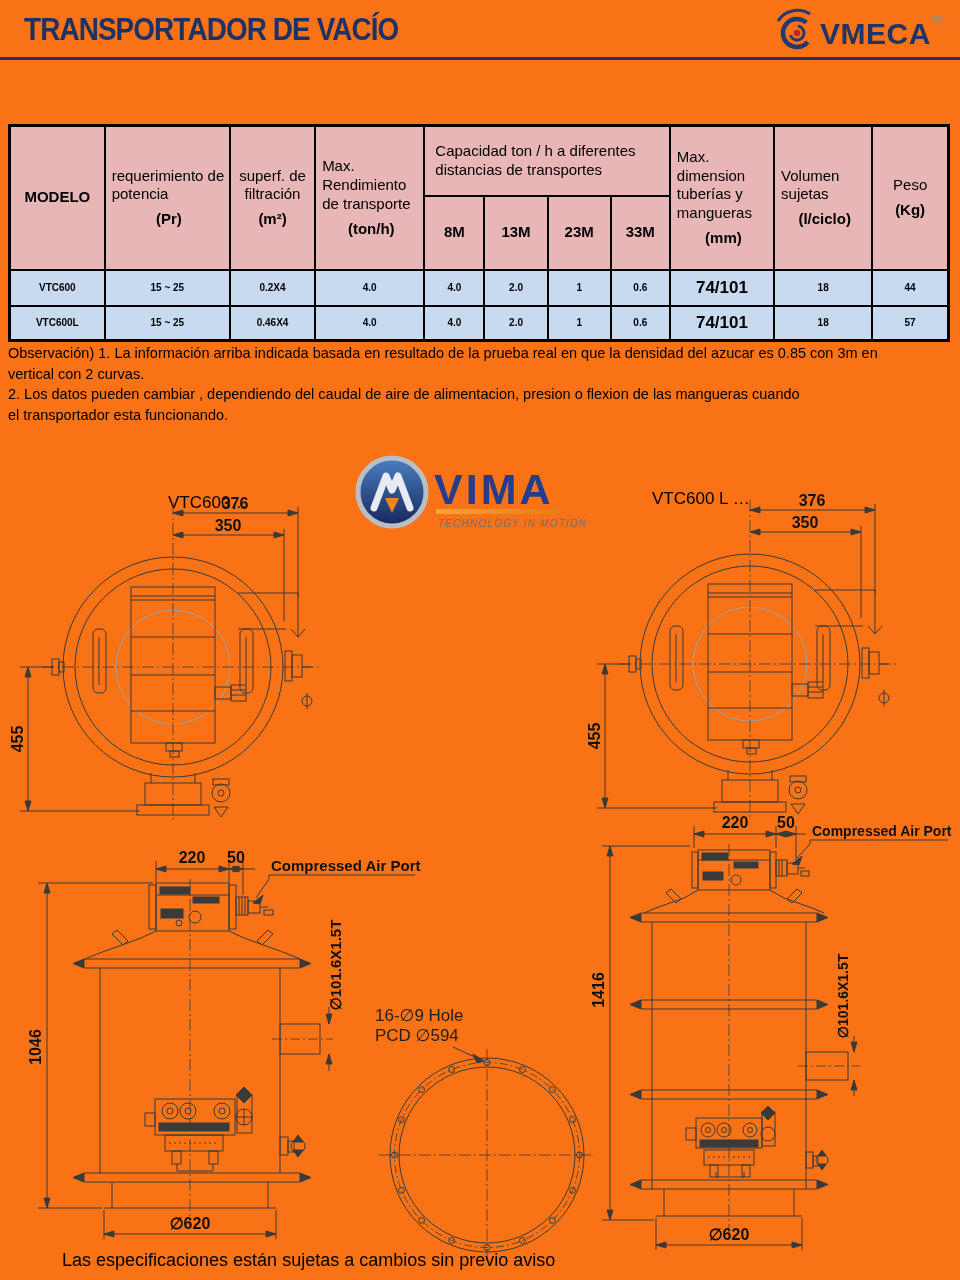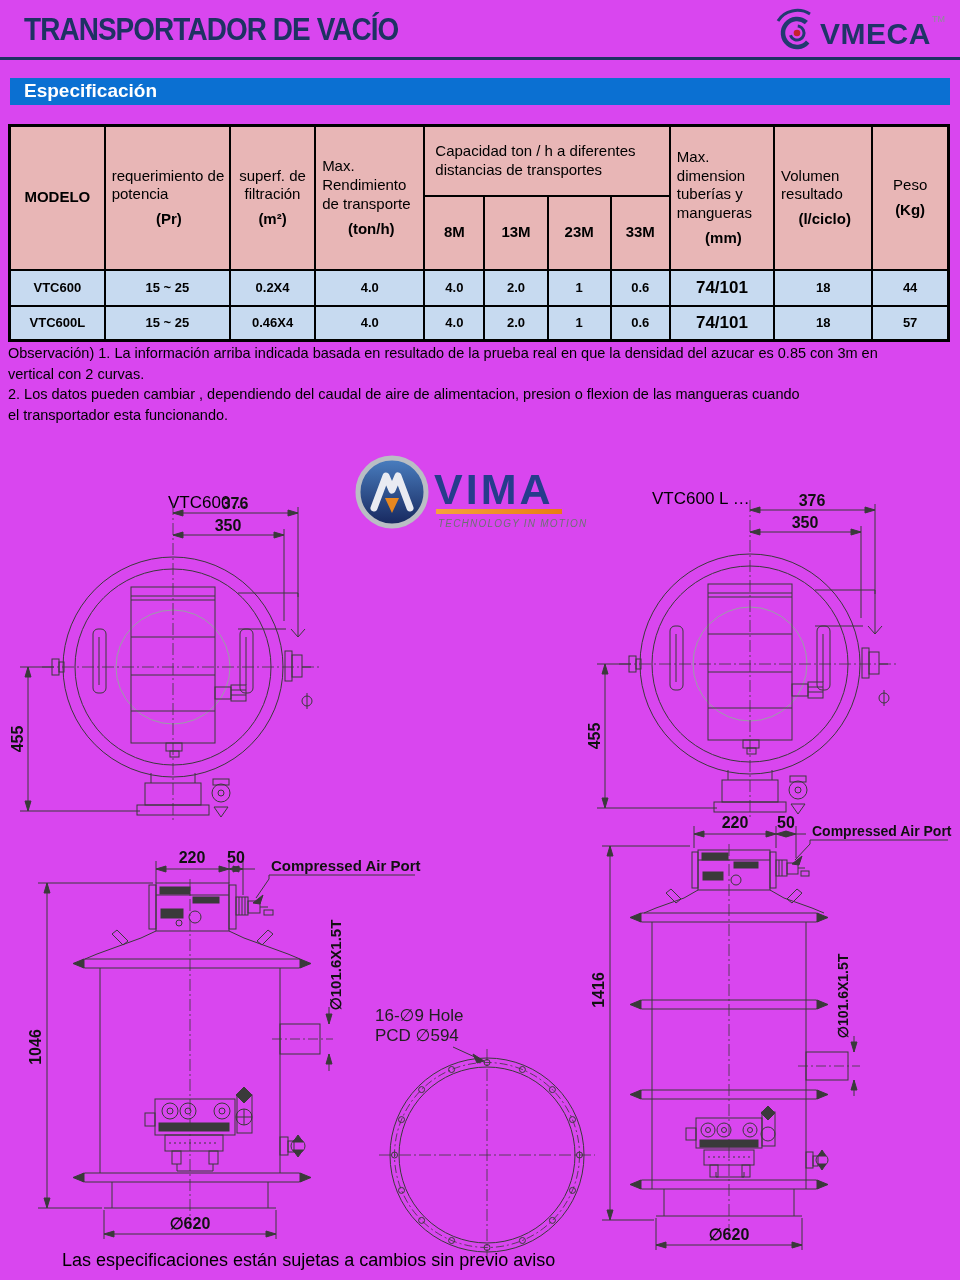--- a/index.html
+++ b/index.html
@@ -1,33 +1,33 @@
 <!DOCTYPE html>
 <html><head>
 <meta charset="utf-8">
 <style>
   html,body{margin:0;padding:0;background:#fff;}
-  #page{position:relative;width:960px;height:1280px;background:#d946ef;overflow:hidden;
+  #page{position:relative;width:960px;height:1280px;background:#f97316;overflow:hidden;
         font-family:"Liberation Sans",sans-serif;color:#000;}
   
   .hdr-title{position:absolute;left:24px;top:12px;font-size:31px;font-weight:800;
              color:#1e3263;letter-spacing:-1px;transform:scaleX(.9);transform-origin:left;}
   .hdr-rule{position:absolute;left:0;top:57px;width:960px;height:3px;background:#1e3263;}
   .logo-vmeca{position:absolute;right:8px;top:6px;}
   
   .bar{position:absolute;left:10px;width:940px;height:27px;background:#0b70d2;color:#fff;
        font-size:19px;font-weight:bold;line-height:26px;padding-left:14px;box-sizing:border-box;}
   #bar-spec{top:78px;}
   #bar-dims{top:422px;}
   
   #spec-table{position:absolute;left:8px;top:124px;width:942px;border-collapse:collapse;
               border:3px solid #000;table-layout:fixed;}
   #spec-table th,#spec-table td{border:2px solid #000;padding:1px 3px;vertical-align:middle;}
   #spec-table th{background:#e8b6b6;font-weight:normal;font-size:15px;line-height:1.25;}
-  #spec-table td{background:#c7daf0;font-weight:bold;font-size:13px;text-align:center;}
+  #spec-table td{background:#c7daf0;font-weight:bold;font-size:10px;text-align:center;}
   #spec-table .tl{text-align:left;padding-left:6px;margin-left:48px;}
   #spec-table .tc{text-align:center;}
   #spec-table .unit{display:block;text-align:center;font-weight:bold;margin-top:6px;}
   #spec-table .bold{font-weight:bold;}
   #spec-table td.small{font-size:17px;}
   
   #notes{position:absolute;left:8px;top:343px;width:930px;font-size:14.5px;line-height:1.42;
          white-space:pre-line;}
   
   #draw{position:absolute;left:0;top:450px;width:960px;height:812px;}
@@ -55,21 +55,20 @@
     <g stroke="#223a70" fill="none">
       <circle cx="25" cy="27" r="14" stroke-width="4.5" stroke-dasharray="66 22" transform="rotate(40 25 27)"></circle>
       <circle cx="25" cy="27" r="7" stroke-width="3" stroke-dasharray="28 14" transform="rotate(-70 25 27)"></circle>
       <path d="M6,15 A22,20 0 0 1 38,8" stroke-width="3"></path>
     </g>
     <circle cx="25" cy="27" r="3.3" fill="#c4232b"></circle>
     <text class="vmeca-word" x="48" y="38">VMECA</text>
     <text class="vmeca-tm" x="160" y="16">TM</text>
   </svg>
 
-  <div class="bar" id="bar-spec">Especificación</div>
 
   <table id="spec-table">
     <colgroup>
       <col style="width:95px">
         <col style="width:125px">
         <col style="width:85px">
         <col style="width:109px">
       <col style="width:60px">
         <col style="width:63px">
         <col style="width:63px">
@@ -92,21 +91,21 @@
       <th rowspan="2" class="tl">
         <span>Max. Rendimiento de transporte</span>
         <span class="unit">(ton/h)</span>
       </th>
       <th colspan="4" class="tl" style="padding-left:10px">Capacidad ton / h a  diferentes distancias de  transportes</th>
       <th rowspan="2" class="tl">
         <span>Max. dimension tuberías y mangueras</span>
         <span class="unit">(mm)</span>
       </th>
       <th rowspan="2" class="tl">
-        <span>Volumen resultado</span>
+        <span>Volumen sujetas</span>
         <span class="unit">(l/ciclo)</span>
       </th>
       <th rowspan="2" class="tc">
         <span>Peso</span>
         <span class="unit">(Kg)</span>
       </th>
     </tr>
     <tr style="height:74px">
       <th class="tc bold">8M</th>
       <th class="tc bold">13M</th>

